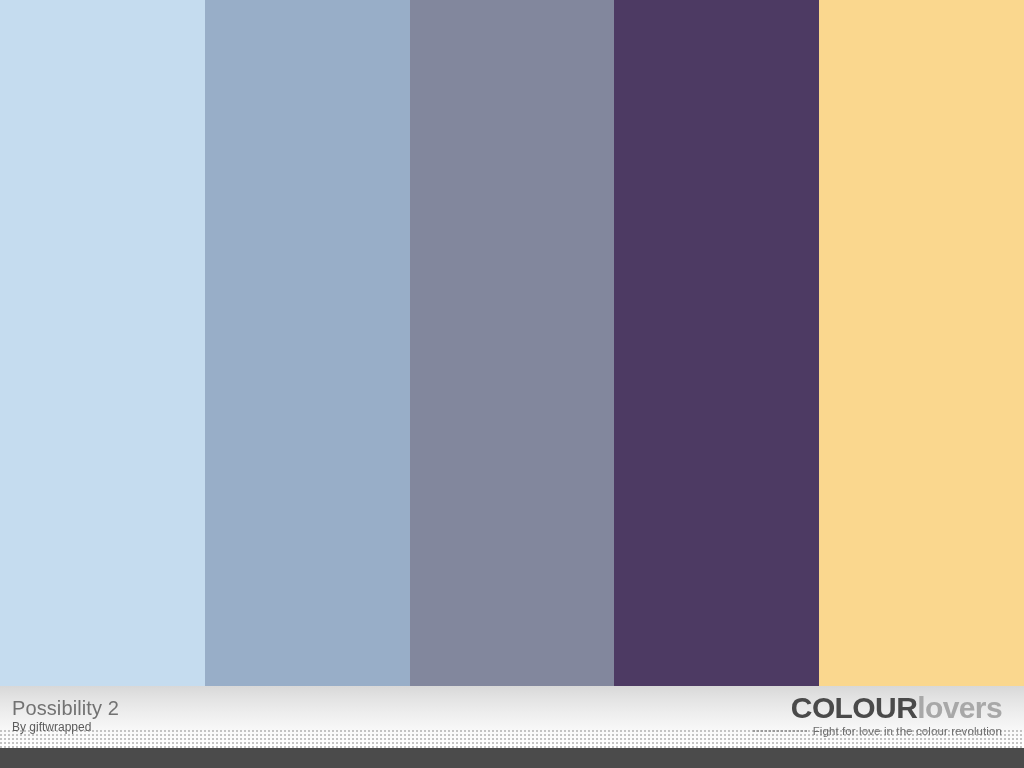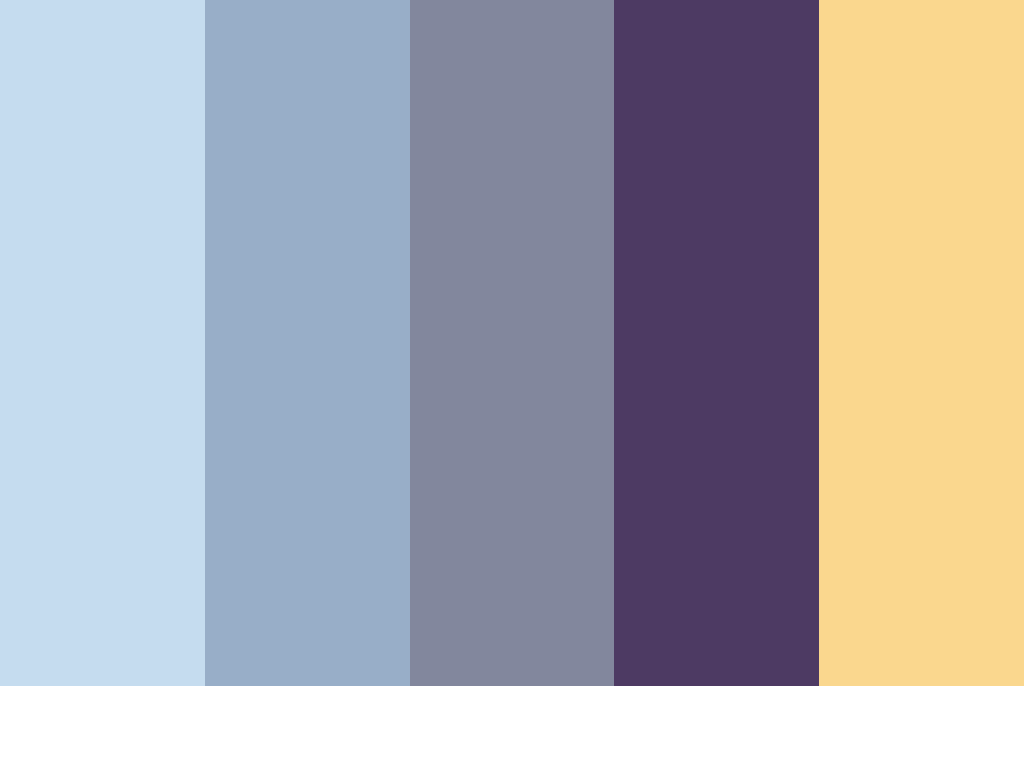--- a/index.html
+++ b/index.html
@@ -147,14 +147,36 @@
 <div id="palette-page">
 
   <div id="swatches">
     <div class="swatch" style="background: rgb(197, 220, 239);"></div>
     <div class="swatch" style="background: rgb(152, 174, 200);"></div>
     <div class="swatch" style="background: rgb(130, 135, 157);"></div>
     <div class="swatch" style="background: rgb(77, 58, 99);"></div>
     <div class="swatch" style="background: rgb(250, 215, 142);"></div>
   </div>
 
+  <div id="footer">
+    <div id="footer-plate">
+      <div id="footer-dots"></div>
+    </div>
+
+    <div id="palette-meta">
+      <div id="palette-title">Possibility 2</div>
+      <div id="palette-author">By giftwrapped</div>
+    </div>
+
+    <div id="brand">
+      <div id="brand-wordmark">
+        <span id="brand-word-primary">COLOUR</span><span id="brand-word-secondary">lovers</span>
+      </div>
+      <div id="brand-tagline-row">
+        <span id="brand-tagline-dots"></span>
+        <span id="brand-tagline-text">Fight for love in the colour revolution</span>
+      </div>
+    </div>
+
+    <div id="footer-bottom-bar"></div>
+  </div>
 
 </div>
 
 </body></html>

